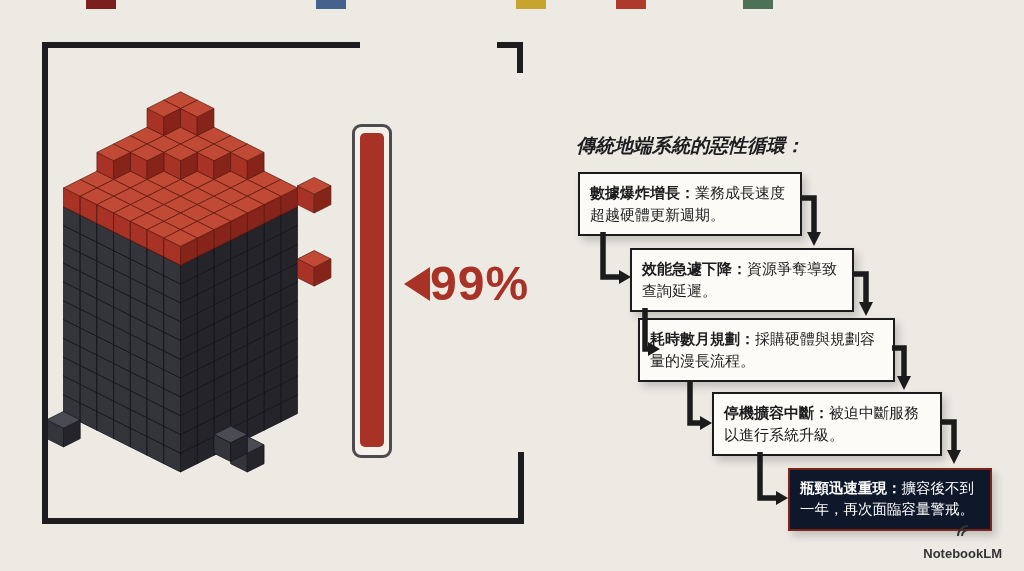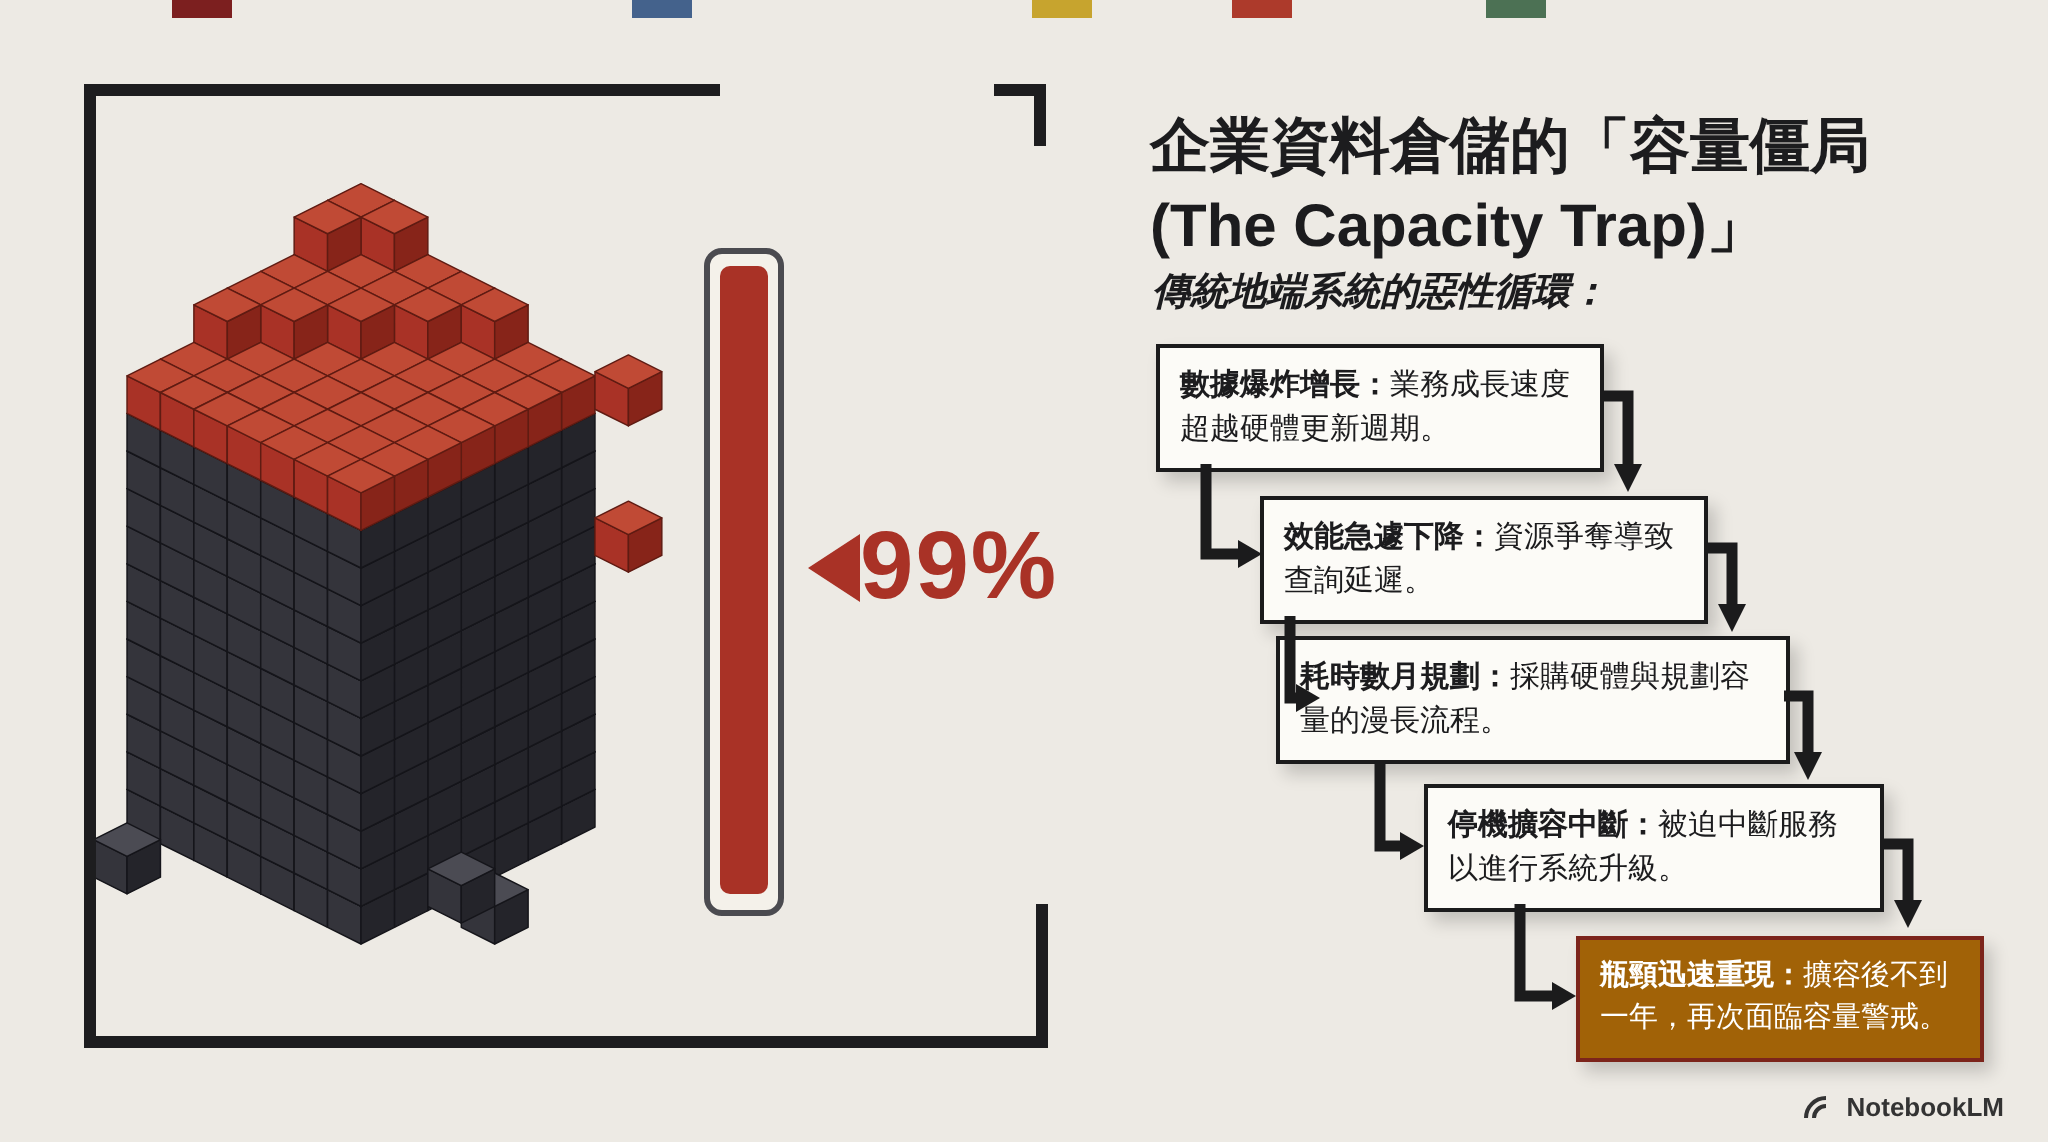--- a/index.html
+++ b/index.html
@@ -29,24 +29,24 @@
     line-height:1.32;white-space:pre-line;}
   .subtitle{position:absolute;left:576px;top:133px;font-size:19px;font-weight:700;font-style:italic;}
 
   .step{position:absolute;box-sizing:border-box;border:2px solid #1b1b1c;background:#fcfbf7;
     padding:8px 10px;font-size:15px;line-height:1.48;box-shadow:4px 5px 8px rgba(0,0,0,.18);}
   .step b{font-weight:800;}
   .s1{left:578px;top:172px;width:224px;}
   .s2{left:630px;top:248px;width:224px;}
   .s3{left:638px;top:318px;width:257px;}
   .s4{left:712px;top:392px;width:230px;}
-  .final{left:788px;top:468px;width:204px;background:#a16207;color:#fff;border-color:#7c241b;font-size:14.5px;}
+  .final{left:788px;top:468px;width:204px;background:#0f172a;color:#fff;border-color:#7c241b;font-size:14.5px;}
 
   .brand{position:absolute;right:22px;bottom:10px;display:flex;align-items:center;gap:8px;
-    font-size:13px;font-weight:700;color:#333;}
+    font-size:13px;font-weight:700;color:#333;flex-direction:column;}
 </style>
 </head>
 <body>
 
 <div class="page">
 
   <div>
     <span class="seg p1" style="background: rgb(124, 31, 31);"></span>
     <span class="seg p2" style="background: rgb(68, 98, 140);"></span>
     <span class="seg p3" style="background: rgb(199, 164, 46);"></span>
@@ -1891,22 +1891,20 @@
       </svg></div>
 
   <div class="gauge">
     <div class="gauge-fill" style="background: rgb(169, 50, 38);"></div>
   </div>
   <div class="gauge-label">
     <span class="tri-left"></span>
     <span class="pct">99%</span>
   </div>
 
-  <h1 class="title">企業資料倉儲的「容量僵局
-(The Capacity Trap)」</h1>
   <div class="subtitle">傳統地端系統的惡性循環：</div>
 
   <div class="step s2"><b>效能急遽下降：</b><span>資源爭奪導致查詢延遲。</span></div>
   <div class="step s1"><b>數據爆炸增長：</b><span>業務成長速度超越硬體更新週期。</span></div>
   <div class="step s3"><b>耗時數月規劃：</b><span>採購硬體與規劃容量的漫長流程。</span></div>
   <div class="step s4"><b>停機擴容中斷：</b><span>被迫中斷服務以進行系統升級。</span></div>
   <div class="step final"><b>瓶頸迅速重現：</b><span>擴容後不到一年，再次面臨容量警戒。</span></div>
 
   <svg class="overlay" viewBox="0 0 1024 571">
     <path d="M360 45 H45 V521 H521 V452 M520 73 V45 H497" stroke="#1d1d1f" stroke-width="6" fill="none"></path>

